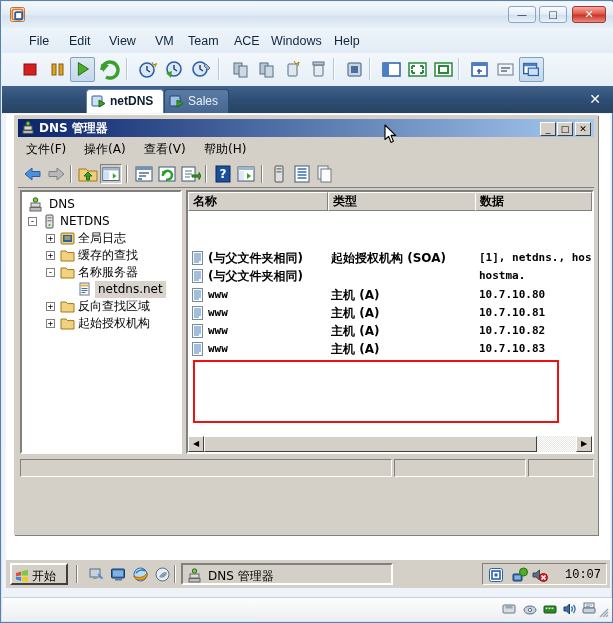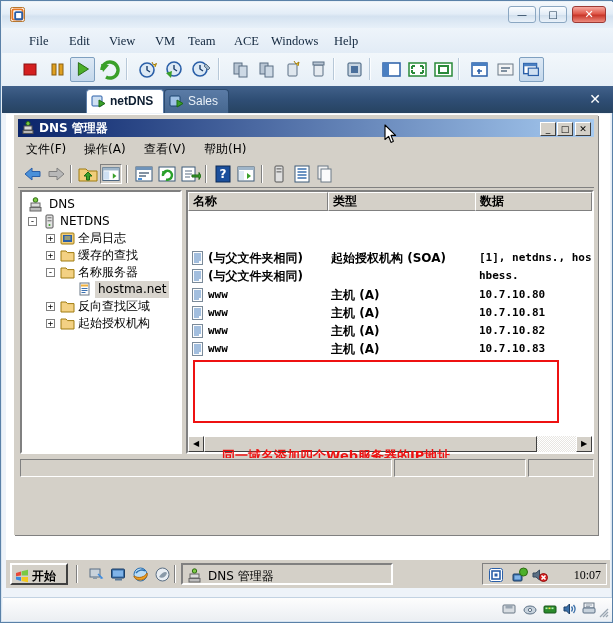--- a/index.html
+++ b/index.html
@@ -48,21 +48,21 @@
   #vm-close .winbtn-glyph{color:#fff;font-size:11px;font-weight:bold;}
 
   
   #vm-menubar{
     position:absolute;left:0;top:26px;width:611px;height:25px;
     background:linear-gradient(to bottom,#eef4fa 0%,#e2ecf6 100%);
     border-bottom:1px solid #c3d5e6;
   }
   .vm-menu-item{
     position:absolute;top:4px;height:18px;line-height:18px;
-    font-size:12.5px;color:#11263d;padding:0 5px;white-space:nowrap;font-family:Liberation Serif, serif;
+    font-size:12.5px;color:#11263d;padding:0 5px;white-space:nowrap;
   }
 
   
   #vm-toolbar{
     position:absolute;left:0;top:51px;width:611px;height:33px;
     background:linear-gradient(to bottom,#f2f7fb 0%,#e6eff7 100%);
     border-bottom:1px solid #b9cde0;
   }
   .tb-btn{position:absolute;top:4px;width:25px;height:25px;}
   .tb-sep{position:absolute;top:5px;width:1px;height:22px;
@@ -231,42 +231,42 @@
   
   #guest-taskbar{
     position:absolute;left:0;bottom:0;width:604px;height:28px;
     background:#d4d0c8;border-top:1px solid #fff;
   }
   #start-btn{
     position:absolute;left:4px;top:3px;width:58px;height:22px;
     background:#d4d0c8;box-sizing:border-box;
     border:2px solid;border-color:#fff #404040 #404040 #fff;
   }
-  #start-label{position:absolute;left:20px;top:3px;font-size:12px;font-weight:bold;
+  #start-label{position:absolute;left:20px;top:3px;font-size:12px;font-weight:normal;
     color:#000;font-family:"DejaVu Sans","Liberation Sans",sans-serif;}
   #start-icon{position:absolute;left:3px;top:4px;width:14px;height:14px;}
   .ql-icon{position:absolute;top:6px;width:17px;height:17px;}
   .tb-divider{position:absolute;top:5px;width:1px;height:18px;
     background:#808080;border-right:1px solid #fff;}
   #task-btn{
     position:absolute;left:175px;top:3px;width:212px;height:22px;
     background:#d4d0c8;box-sizing:border-box;
     border:2px solid;border-color:#808080 #fff #fff #808080;
   }
   #task-label{position:absolute;left:25px;top:3px;font-size:12px;color:#000;
     white-space:nowrap;font-family:"DejaVu Sans","Liberation Sans",sans-serif;}
   #task-icon{position:absolute;left:4px;top:3px;width:15px;height:15px;}
   #tray{
     position:absolute;right:3px;top:3px;width:125px;height:22px;
     background:#d4d0c8;box-sizing:border-box;
     border:1px solid;border-color:#808080 #fff #fff #808080;
   }
   .tray-icon{position:absolute;top:3px;width:16px;height:16px;}
   #tray-clock{position:absolute;right:5px;top:3px;height:16px;line-height:16px;
-    font-size:12px;color:#000;font-family:Liberation Serif, serif;}
+    font-size:12px;color:#000;font-family:Liberation Mono, monospace;}
 
   
   #vm-statusbar{
     position:absolute;left:1px;bottom:1px;width:609px;height:22px;
     background:linear-gradient(to bottom,#fdfdfd,#eceff3);
     border-top:1px solid #c2d2e2;
   }
   .vmsb-icon{position:absolute;top:3px;width:16px;height:16px;}
   #vm-resize-grip{position:absolute;right:3px;bottom:2px;width:12px;height:12px;}
 
@@ -599,21 +599,21 @@
           </svg>
           <span class="tlabel" style="left:32px">名称服务器</span>
         </div>
 
         <div class="tnode" style="left:42px;top:89px">
           <svg class="ticon" style="left:14px" viewBox="0 0 15 15">
             <rect x="2" y="1" width="9" height="12" fill="#fdfdfd" stroke="#6a7886"></rect>
             <rect x="3" y="2.5" width="7" height="2" fill="#f0b03c"></rect>
             <path d="M3.5 6.5h6M3.5 8.5h6M3.5 10.5h4" stroke="#3a70b0" stroke-width="1"></path>
           </svg>
-          <span class="tlabel tsel" style="left:31px">hostma.net</span>
+          <span class="tlabel tsel" style="left:31px">netdns.net</span>
         </div>
 
         <div class="tnode" style="left:24px;top:106px">
           <div class="texp">+</div>
           <svg class="ticon" style="left:14px" viewBox="0 0 15 15">
             <path d="M1 3h5l1.5 1.6H14V13H1z" fill="#f3d183" stroke="#a07c10"></path>
           </svg>
           <span class="tlabel" style="left:32px">反向查找区域</span>
         </div>
 
@@ -642,21 +642,21 @@
           <span class="lv-cell" style="left:143px">起始授权机构 (SOA)</span>
           <span class="lv-cell mono" style="left:291px">[1], netdns., hostma</span>
         </div>
 
         <div class="lv-row" style="top:39px">
           <svg class="rec-icon" viewBox="0 0 14 14">
             <rect x="1.5" y="0.5" width="10" height="13" fill="#fbfcfd" stroke="#7a8a99"></rect>
             <path d="M3 3h7M3 5h7M3 7h7M3 9h7M3 11h5" stroke="#4a80c0" stroke-width="1.1"></path>
           </svg>
           <span class="lv-cell" style="left:20px">(与父文件夹相同)</span>
-          <span class="lv-cell mono" style="left:291px">hbess.</span>
+          <span class="lv-cell mono" style="left:291px">hostma.</span>
         </div>
 
         <div class="lv-row" style="top:58px">
           <svg class="rec-icon" viewBox="0 0 14 14">
             <rect x="1.5" y="0.5" width="10" height="13" fill="#fbfcfd" stroke="#7a8a99"></rect>
             <path d="M3 3h7M3 5h7M3 7h7M3 9h7M3 11h5" stroke="#4a80c0" stroke-width="1.1"></path>
           </svg>
           <span class="lv-cell mono" style="left:20px">www</span>
           <span class="lv-cell" style="left:143px">主机 (A)</span>
           <span class="lv-cell mono" style="left:291px">10.7.10.80</span>
@@ -694,21 +694,20 @@
 
         <div class="sb-h" style="left:0;bottom:0;width:404px">
           <div class="sb-btn" style="left:0">◀</div>
           <div class="sb-track" style="left:16px;width:372px"></div>
           <div class="sb-thumb" style="left:16px;width:333px"></div>
           <div class="sb-btn" style="right:0">▶</div>
         </div>
       </div>
 
       <div id="red-box"></div>
-      <div id="red-note">同一域名添加四个Web服务器的IP地址。</div>
 
       <div id="dns-statusbar">
         <div class="sbar-panel" style="left:0;width:372px"></div>
         <div class="sbar-panel" style="left:374px;width:132px"></div>
         <div class="sbar-panel" style="left:508px;width:66px"></div>
       </div>
     </div>
 
     <div id="guest-taskbar">
       <div id="start-btn">

